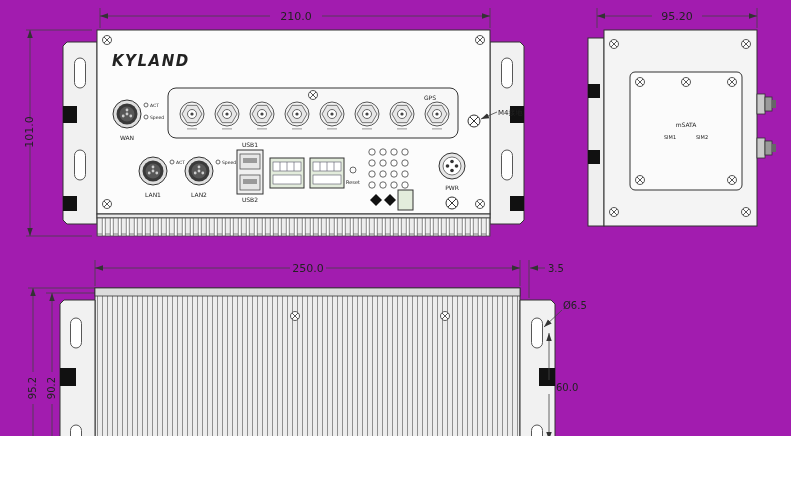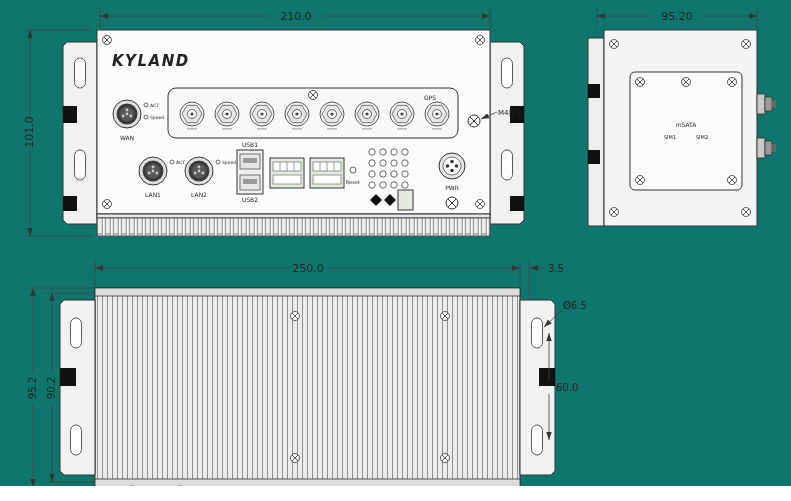--- a/index.html
+++ b/index.html
@@ -1,16 +1,16 @@
 <!DOCTYPE html>
 <html><head>
 <meta charset="utf-8">
 <style>
   html,body{margin:0;padding:0;background:#fff;}
-  .stage{width:791px;height:486px;position:relative;background:#0f766e;overflow:hidden;}
+  .stage{width:791px;height:436px;position:relative;background:#a21caf;overflow:hidden;}
   svg{display:block;font-family:"DejaVu Sans",sans-serif;}
   text{fill:#222;}
   .dim{font-size:11px;}
   .dim-sm{font-size:10px;}
   .lbl{font-size:6px;}
   .lbl-sm{font-size:4.5px;}
   .lbl-md{font-size:7px;}
   .logo{font-size:15px;font-style:italic;font-weight:bold;letter-spacing:1.5px;}
   .thin{stroke:#444;stroke-width:0.8;fill:none;}
   .edge{stroke:#333;stroke-width:1;}

